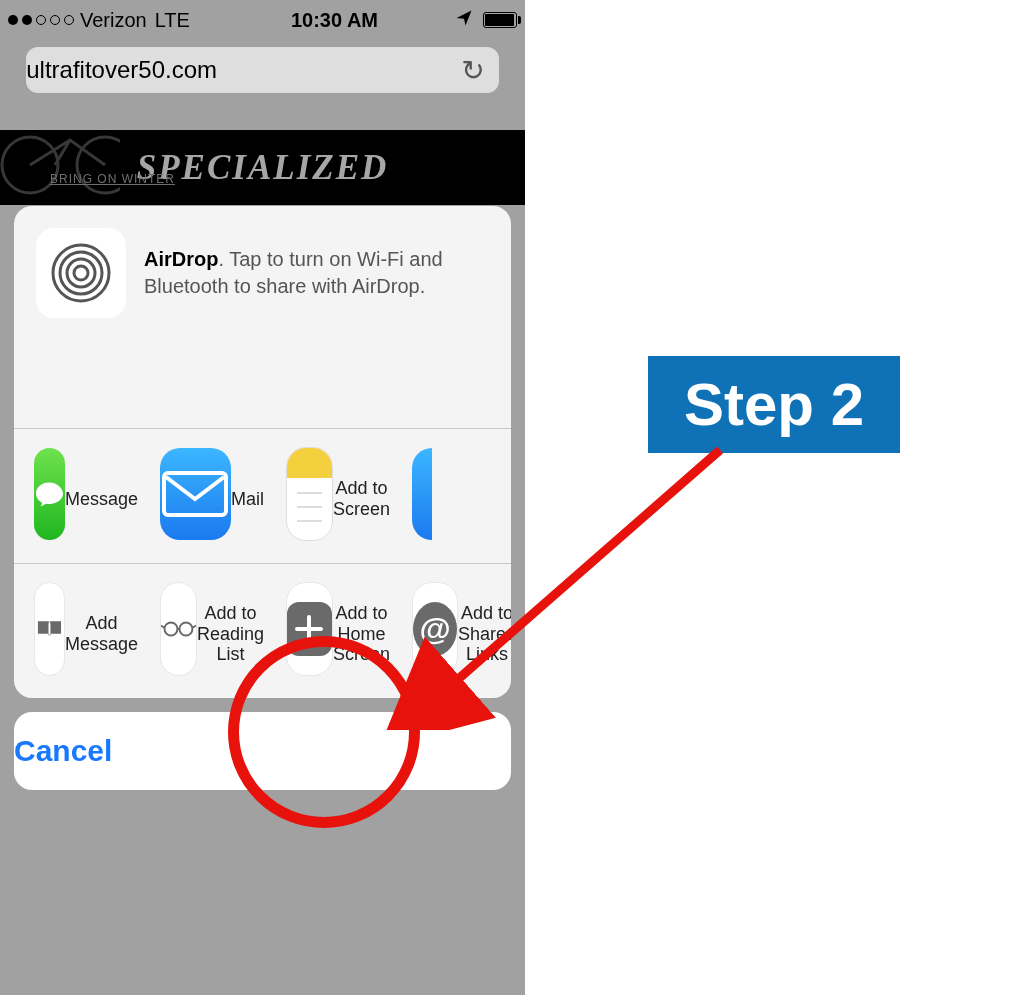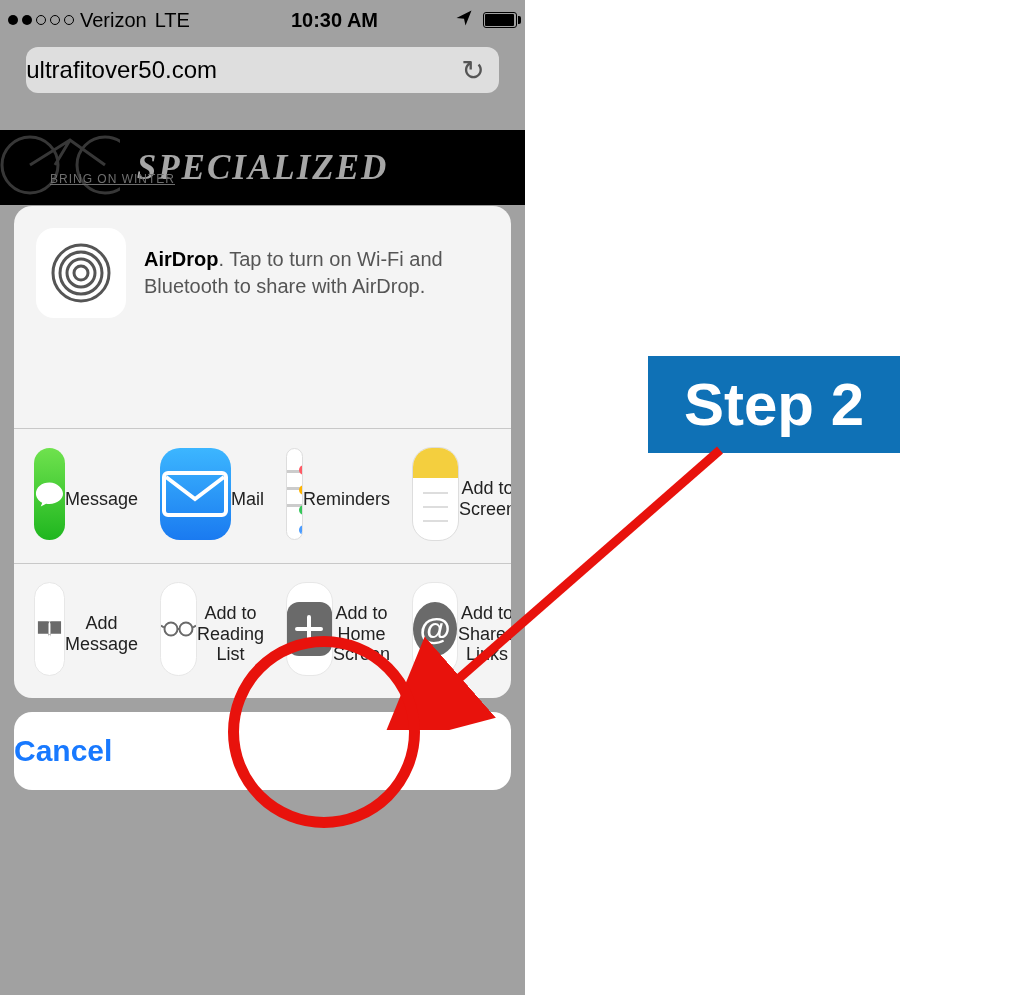--- a/index.html
+++ b/index.html
@@ -139,32 +139,20 @@
         <div class="app">
           <div class="appicon mail">
             <svg width="66" height="46" viewBox="0 0 66 46">
                 <rect x="2" y="2" width="62" height="42" rx="4" fill="none" stroke="#fff" stroke-width="4"></rect>
                 <path d="M4 6 L33 28 L62 6" fill="none" stroke="#fff" stroke-width="4"></path>
               </svg>
           </div>
           <div class="applabel">Mail</div>
         </div>
         <div class="app">
-          <div class="appicon rem">
-            <span class="bdot" style="top:16px;background:#ff5964"></span>
-              <span class="line"></span>
-            <span class="bdot" style="top:36px;background:#ffb400"></span>
-              <span class="line"></span>
-            <span class="bdot" style="top:56px;background:#35c759"></span>
-              <span class="line"></span>
-            <span class="bdot" style="top:76px;background:#4a9cff"></span>
-          </div>
-          <div class="applabel">Reminders</div>
-        </div>
-        <div class="app">
           <div class="appicon notes">
             <div class="top"></div>
             <div class="nl" style="top:44px"></div>
               <div class="nl" style="top:58px"></div>
               <div class="nl" style="top:72px"></div>
           </div>
           <div class="applabel">Add to Screen</div>
         </div>
         <div class="app" style="width:20px">
           <div class="peek"></div>

